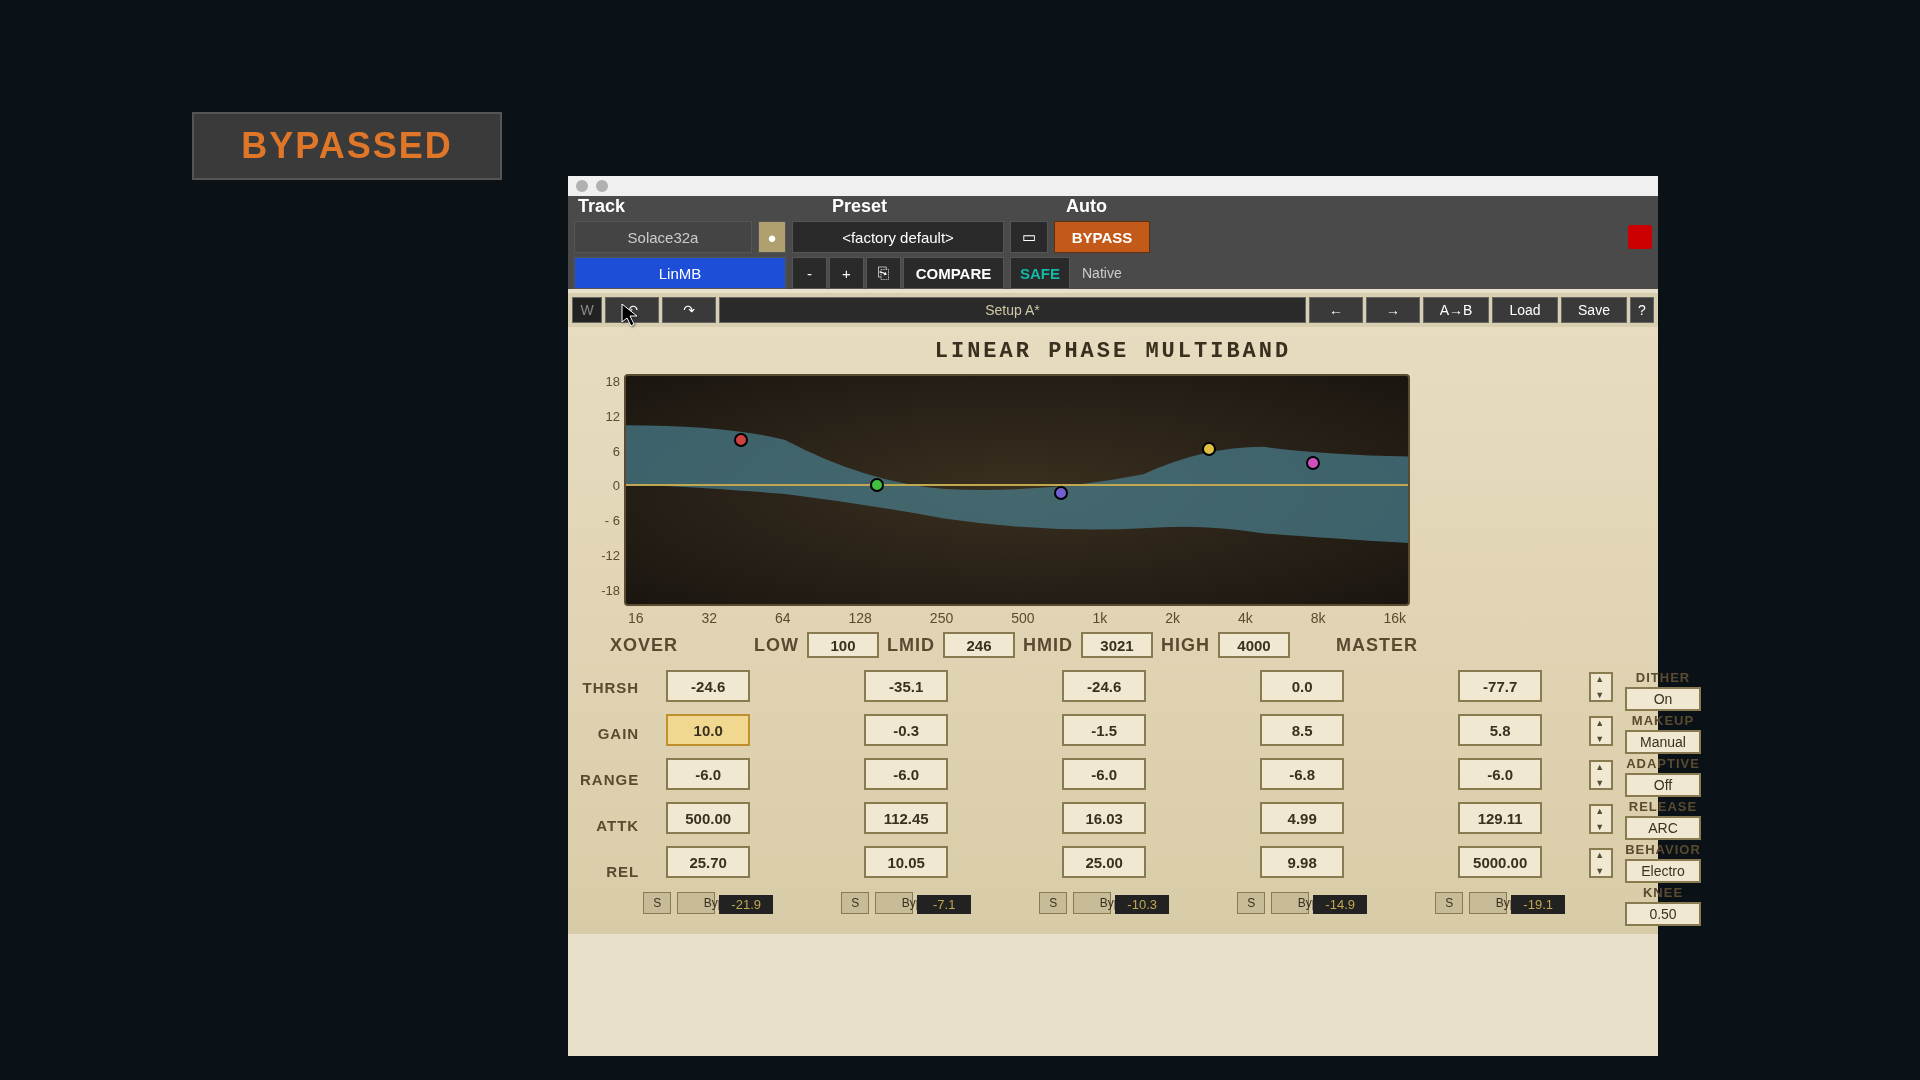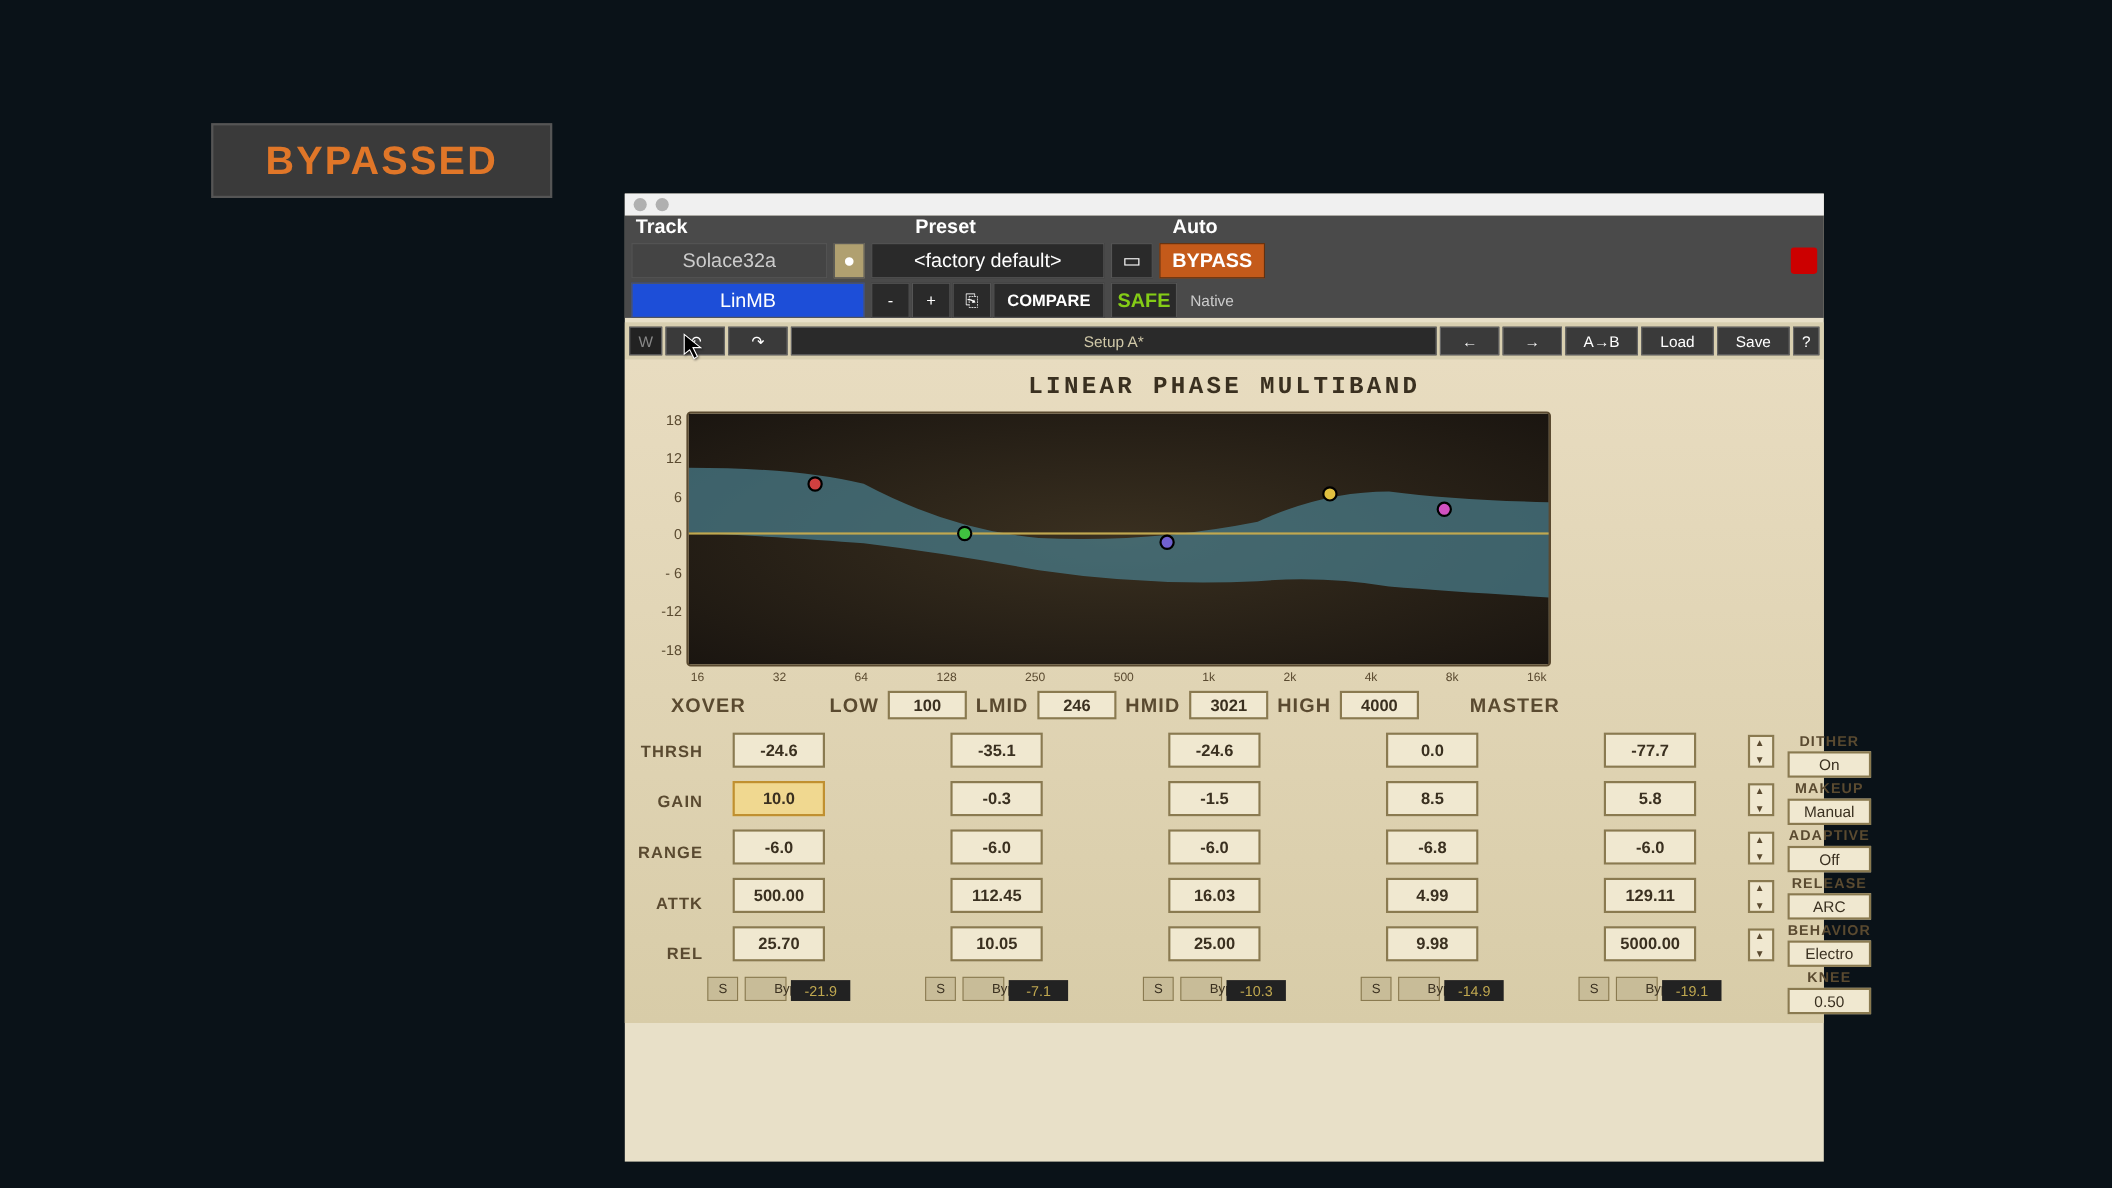--- a/index.html
+++ b/index.html
@@ -5,50 +5,50 @@
 * { margin: 0; padding: 0; box-sizing: border-box; font-family: Arial, sans-serif; }
 body { background: #0a1218; width: 1920px; height: 1080px; position: relative; overflow: hidden; }
 .bypass-badge { position: absolute; left: 192px; top: 112px; width: 310px; height: 68px; background: #3a3a3a; border: 2px solid #555; display: flex; align-items: center; justify-content: center; color: #e07628; font-size: 36px; font-weight: bold; letter-spacing: 2px; }
 .plugin-window { position: absolute; left: 568px; top: 176px; width: 1090px; height: 880px; background: #e8e0c8; }
 .titlebar { height: 20px; background: #f0f0f0; display: flex; align-items: center; padding-left: 8px; gap: 8px; }
 .tb-dot { width: 12px; height: 12px; border-radius: 50%; background: #b0b0b0; }
 .header { background: #4a4a4a; padding: 0 6px; }
 .header-row { display: flex; gap: 6px; align-items: center; margin-bottom: 4px; }
 .header-label { color: #fff; font-size: 18px; font-weight: bold; width: 248px; padding-left: 4px; }
 .header-label.preset { width: 228px; }
-.hdr-btn { background: #2a2a2a; color: #fff; border: 1px solid #555; font-size: 18px; height: 32px; display: flex; align-items: center; justify-content: center; }
+.hdr-btn { background: #2a2a2a; color: #fff; border: 1px solid #555; font-size: 15px; height: 32px; display: flex; align-items: center; justify-content: center; }
 .track-sel { width: 178px; background: #444; color: #ccc; }
 .link-btn { width: 28px; background: #b0a070; }
 .preset-sel { width: 212px; }
 .preset-icon { width: 38px; }
 .plugin-sel { width: 212px; background: #1d4ed8; }
 .compare-group { width: 212px; display: flex; gap: 2px; }
 .cg-btn { flex: 1; background: #2a2a2a; color: #fff; border: 1px solid #555; height: 32px; display: flex; align-items: center; justify-content: center; font-size: 15px; }
-.safe-btn { width: 60px; color: #84cc16; font-weight: bold; }
+.safe-btn { width: 60px; color: #14b8a6; font-weight: bold; }
 .bypass-btn { width: 96px; background: #c45a1a; color: #fff; font-weight: bold; border: 1px solid #603010; }
 .native-lbl { color: #ccc; font-size: 14px; margin-left: 6px; }
 .close-btn { width: 24px; height: 24px; background: #c00; margin-left: auto; border-radius: 3px; }
 .toolbar { display: flex; gap: 3px; padding: 4px; background: #d8cfb0; align-items: center; }
 .tb-btn { background: #3a3a3a; color: #fff; border: 1px solid #666; height: 26px; font-size: 14px; display: flex; align-items: center; justify-content: center; }
 .waves-logo { width: 30px; background: #222; color: #888; }
 .undo-btn, .redo-btn { width: 54px; }
 .setup-display { flex: 1; background: #2a2a2a; color: #d0c8a8; text-align: center; }
 .arrow-btn { width: 54px; }
 .ab-btn, .load-btn, .save-btn { width: 66px; }
 .help-btn { width: 24px; }
 .plugin-body { background: linear-gradient(180deg, #e8dcc0 0%, #d8cca8 100%); padding: 8px 12px; }
 .plugin-title { text-align: center; color: #3a3020; font-size: 22px; letter-spacing: 3px; font-weight: bold; font-family: 'Courier New', monospace; margin: 4px 0 10px; }
 .graph-section { display: flex; gap: 8px; }
 .graph-area { position: relative; }
 .y-axis { position: absolute; left: -30px; top: 0; height: 224px; display: flex; flex-direction: column; justify-content: space-between; color: #5a4a30; font-size: 13px; text-align: right; width: 26px; }
 .graph-box { width: 786px; height: 232px; background: radial-gradient(ellipse at center, #3a3020 0%, #1a1510 100%); border: 2px solid #5a4a30; border-radius: 4px; position: relative; overflow: hidden; }
 .graph-curve { position: absolute; left: 0; top: 0; width: 100%; height: 100%; }
 .graph-zeroline { position: absolute; left: 0; top: 108px; width: 100%; height: 2px; background: #c0a850; }
 .graph-node { position: absolute; width: 14px; height: 14px; border-radius: 50%; border: 2px solid #000; }
-.x-axis { display: flex; justify-content: space-between; padding: 4px 4px 0; color: #5a4a30; font-size: 11px; width: 786px; }
+.x-axis { display: flex; justify-content: space-between; padding: 4px 4px 0; color: #5a4a30; font-size: 14px; width: 786px; }
 .meter-section { display: flex; gap: 6px; align-items: flex-start; }
 .meter-top { width: 60px; height: 20px; background: #222; color: #c0a850; text-align: center; font-size: 14px; border: 1px solid #666; }
 .clip-dot { width: 12px; height: 12px; background: #c00; border: 1px solid #600; }
 .meter-bar { width: 18px; height: 190px; background: #2a2418; border: 1px solid #5a4a30; position: relative; }
 .meter-fill { position: absolute; bottom: 0; width: 100%; background: linear-gradient(0deg, #e8a030 0%, #f0c850 100%); }
 .meter-val { width: 40px; background: #222; color: #c0a850; text-align: center; font-size: 13px; padding: 1px; }
 .trim-fader { width: 30px; height: 190px; background: #d0c4a0; position: relative; border: 1px solid #8a7a50; }
 .trim-knob { position: absolute; left: -4px; width: 38px; height: 24px; background: linear-gradient(180deg, #e8e0c0, #b0a078); border: 1px solid #5a4a30; }
 .xover-row { display: flex; gap: 8px; align-items: center; margin-top: 6px; padding-left: 30px; }
 .xover-lbl { color: #5a4a30; font-size: 18px; font-weight: bold; letter-spacing: 1px; text-align: right; }

